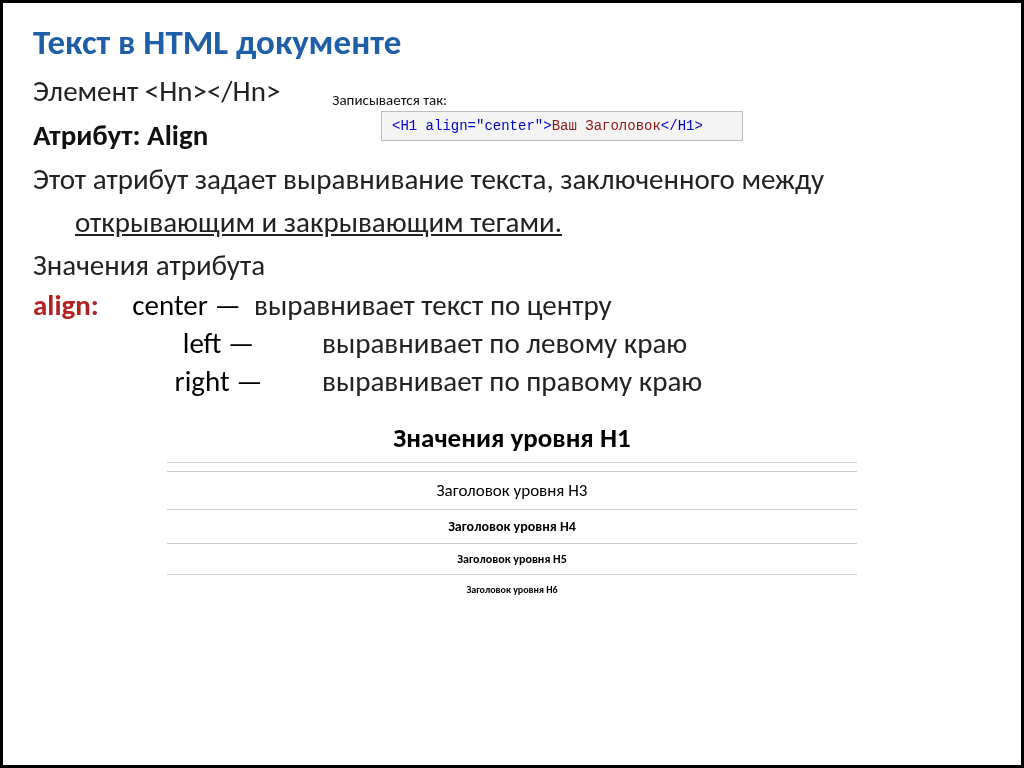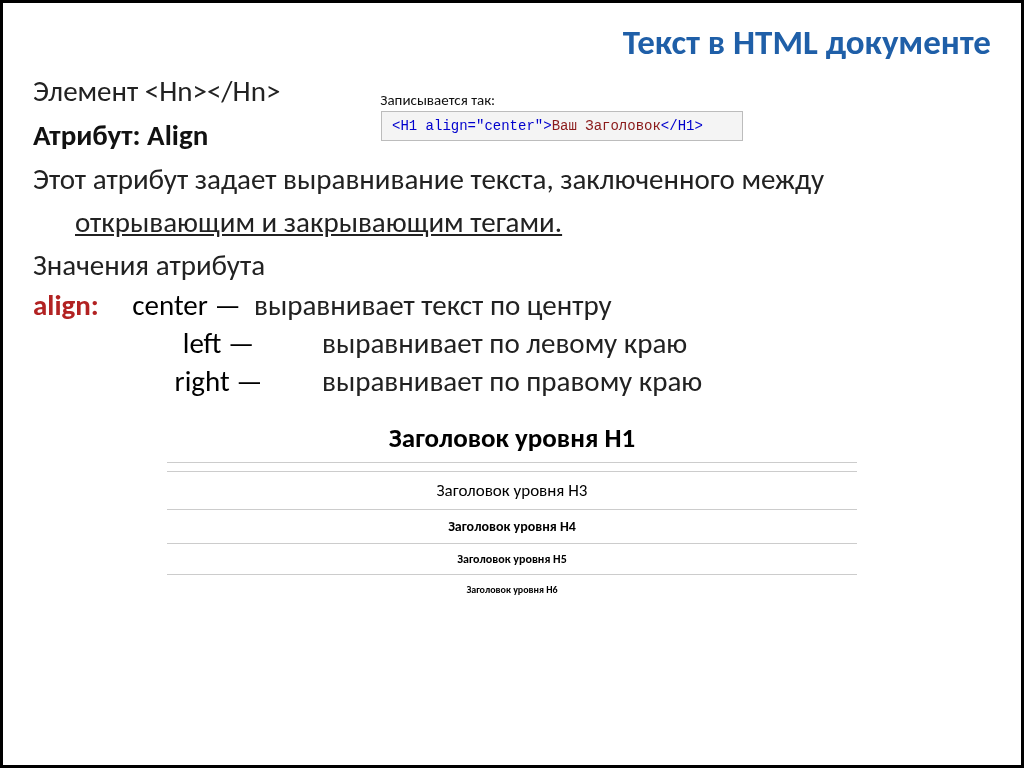--- a/index.html
+++ b/index.html
@@ -11,42 +11,41 @@
   }
   .slide {
     width: 1024px;
     height: 768px;
     border: 3px solid #000;
     padding: 18px 30px 10px 30px;
     position: relative;
     overflow: hidden;
   }
   .title {
-    text-align: right;
+    text-align: left;
     font-size: 35px;
     font-weight: 700;
     color: #1f5fa8;
     margin-bottom: 10px;
     letter-spacing: 0;
   }
   .row1 {
     display: flex;
     align-items: flex-end;
     gap: 52px;
     margin-bottom: 8px;
   }
   .element-line {
     font-size: 29px;
     color: #222;
   }
   .written-as {
     font-size: 15px;
     color: #111;
     padding-top: 8px;
-    margin-left: 48px;
   }
   .attr-title {
     font-size: 29px;
     font-weight: 700;
     color: #111;
     margin-bottom: 8px;
   }
   .code-box {
     margin-top: 6px;
     margin-left: 0;
@@ -157,21 +156,21 @@
     <span class="val-col">left —</span>
     <span class="desc-col">выравнивает по левому краю</span>
   </div>
 
   <div class="sub-row">
     <span class="val-col">right —</span>
     <span class="desc-col">выравнивает по правому краю</span>
   </div>
 
   <div class="headings-demo">
-    <div class="hdemo h1d">Заголовок уровня H1</div>
+    <div class="hdemo h1d">Значения уровня H1</div>
     <hr class="hline">
     <hr class="hline">
     <div class="hdemo h3d">Заголовок уровня H3</div>
     <hr class="hline">
     <div class="hdemo h4d">Заголовок уровня H4</div>
     <hr class="hline">
     <div class="hdemo h5d">Заголовок уровня H5</div>
     <hr class="hline">
     <div class="hdemo h6d">Заголовок уровня H6</div>
   </div>

